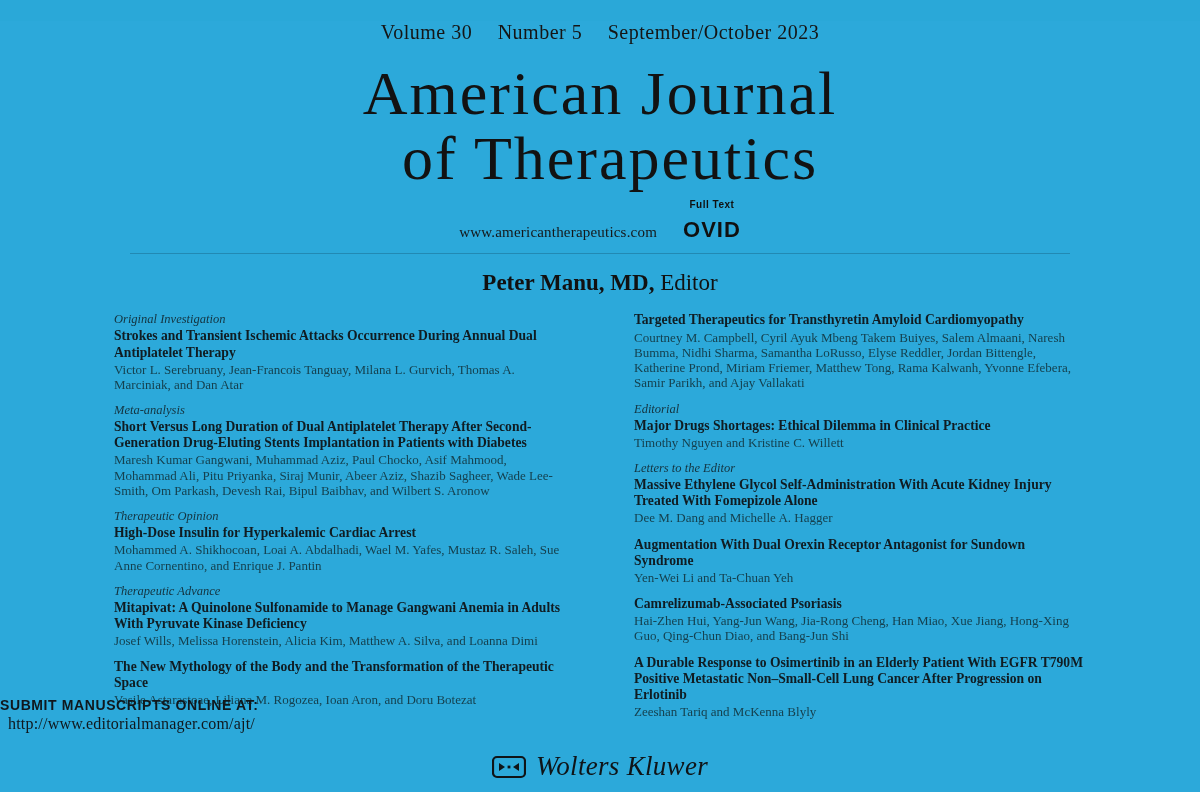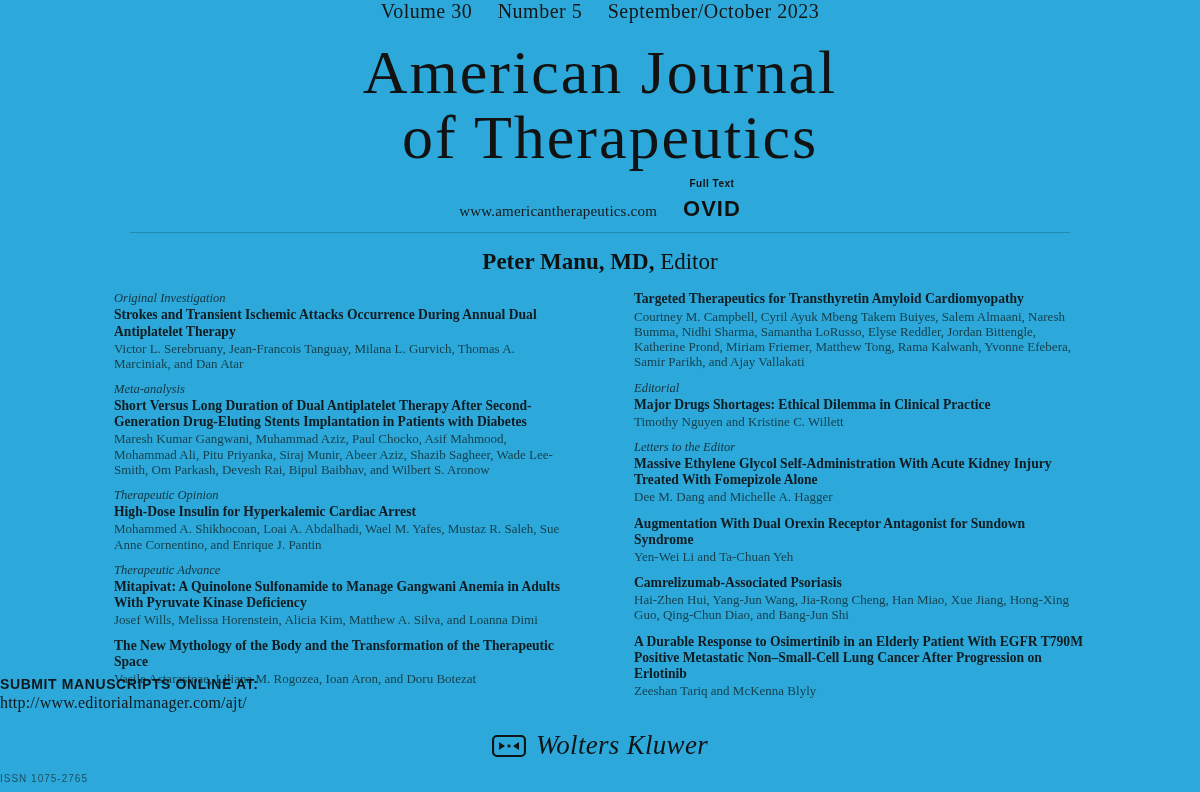--- a/index.html
+++ b/index.html
@@ -22,20 +22,21 @@
     box-sizing: border-box;
     padding: 0;
   }
   .issue-line {
     text-align: center;
     font-family: "Liberation Serif", serif;
     font-size: 20px;
     letter-spacing: 0.5px;
     color: #151515;
     font-weight: 400;
+    margin-top: 21px;
   }
   .issue-line span { margin: 0 10px; }
   .title-block {
     text-align: center;
     margin-top: 18px;
   }
   .title-line1, .title-line2 {
     font-family: "Liberation Serif", serif;
     font-size: 62px;
     letter-spacing: 2px;
@@ -139,20 +140,21 @@
     font-size: 14px;
     letter-spacing: 0.6px;
     color: #10171c;
   }
   .submit-url {
     font-family: "Liberation Serif", serif;
     font-size: 16px;
     color: #10171c;
     margin-top: 2px;
     letter-spacing: 0.2px;
+    padding-left: 8px;
   }
   .publisher {
     display: flex;
     align-items: center;
     justify-content: center;
     gap: 10px;
     margin-top: 18px;
     font-style: italic;
   }
   .wk-mark {

